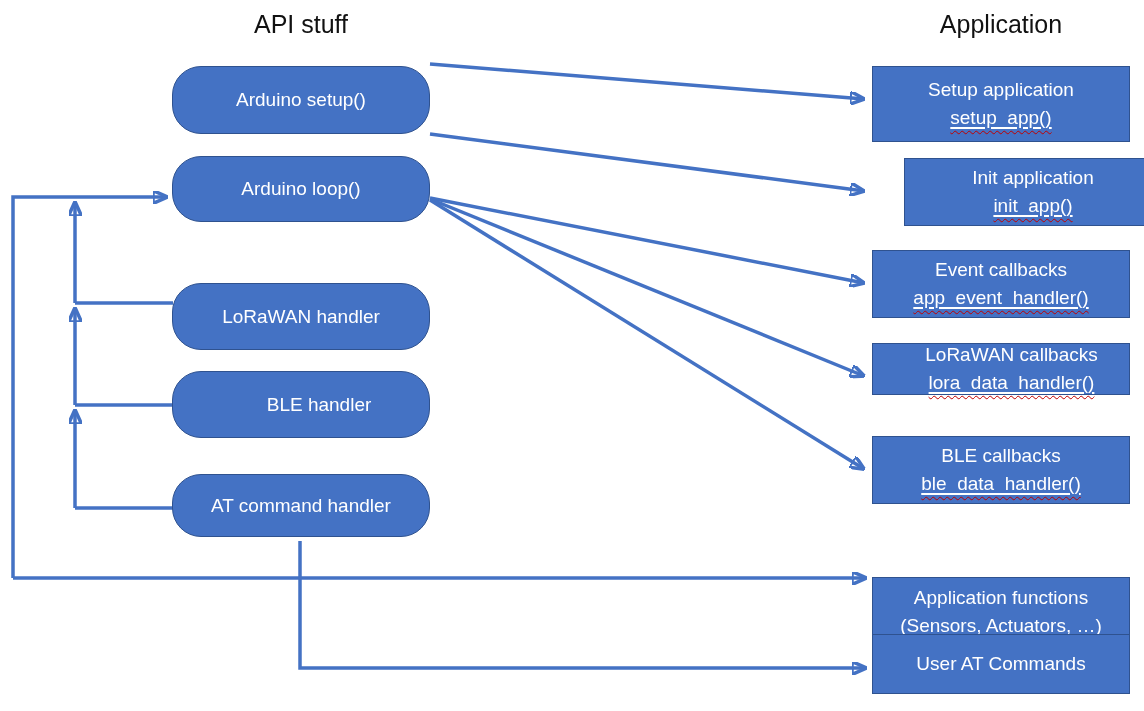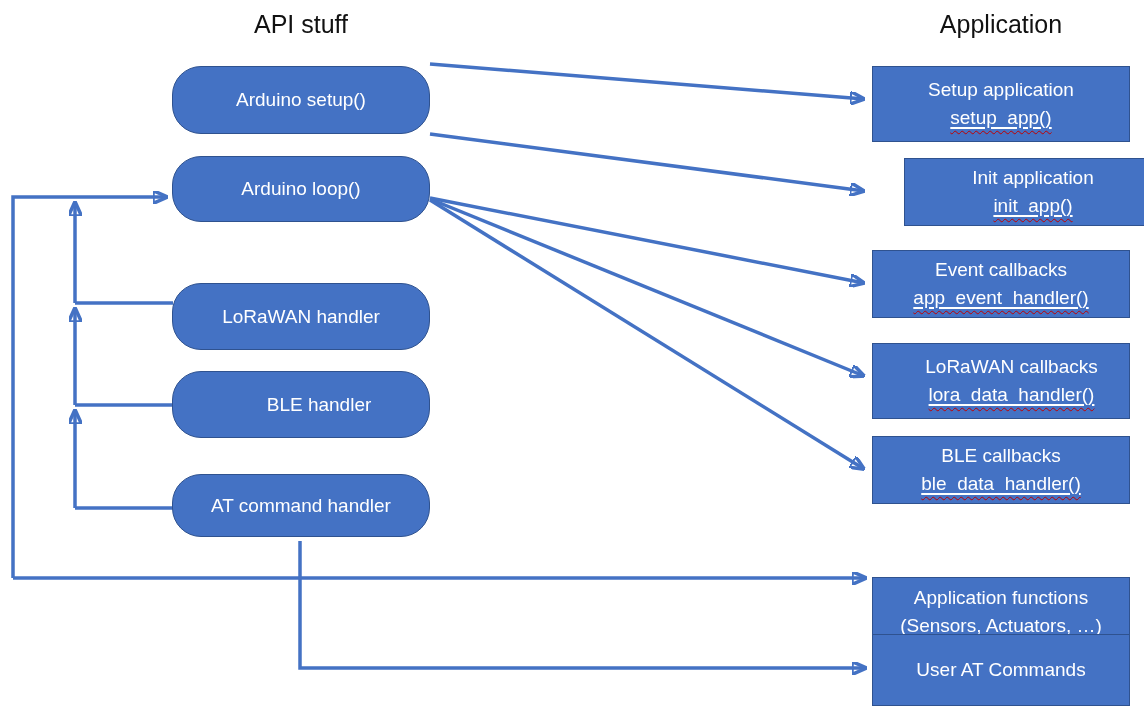--- a/index.html
+++ b/index.html
@@ -113,32 +113,32 @@
   <div class="box rcol" style="top:158px;height:68px;margin-left:32px;">
     <div>Init application</div>
     <div><span class="sq"><span class="u">init_app()</span></span></div>
   </div>
 
   <div class="box rcol" style="top:250px;height:68px;">
     <div>Event callbacks</div>
     <div><span class="sq"><span class="u">app_event_handler()</span></span></div>
   </div>
 
-  <div class="box rcol" style="top:343px;height:76px;padding-left:21px;">
+  <div class="box rcol" style="top:343px;height:52px;padding-left:21px;">
     <div>LoRaWAN callbacks</div>
     <div><span class="sq"><span class="u">lora_data_handler()</span></span></div>
   </div>
 
   <div class="box rcol" style="top:436px;height:68px;">
     <div>BLE callbacks</div>
     <div><span class="sq"><span class="u">ble_data_handler()</span></span></div>
   </div>
 
   <div class="box rcol" style="top:545px;height:69px;margin-top:32px;">
     <div>Application functions</div>
     <div>(Sensors, Actuators, …)</div>
   </div>
 
-  <div class="box rcol" style="top:634px;height:72px;">
+  <div class="box rcol" style="top:634px;height:60px;">
     <div>User AT Commands</div>
   </div>
 
 </div>
 
 </body></html>

